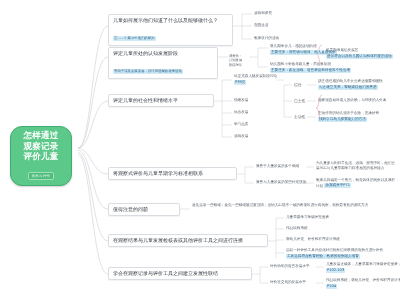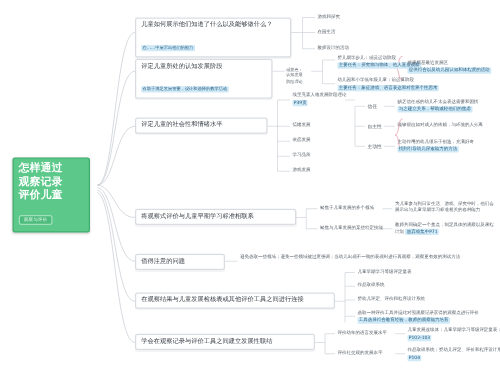--- a/index.html
+++ b/index.html
@@ -28,23 +28,23 @@
     pointer-events: none;
   }
   .node {
     position: absolute;
     box-sizing: border-box;
   }
   
   .root {
     background: #5cc98a;
     border: 1px solid #3fae6e;
-    border-radius: 2px;
+    border-radius: 12px;
     padding: 3px 4px 4px 4px;
-    text-align: left;
+    text-align: center;
     color: #ffffff;
     box-shadow: 0 1px 2px rgba(0,0,0,0.18);
   }
   .root .rtitle {
     font-size: 8.5px;
     line-height: 10.5px;
     font-weight: bold;
     letter-spacing: 0.3px;
     white-space: pre-line;
   }

